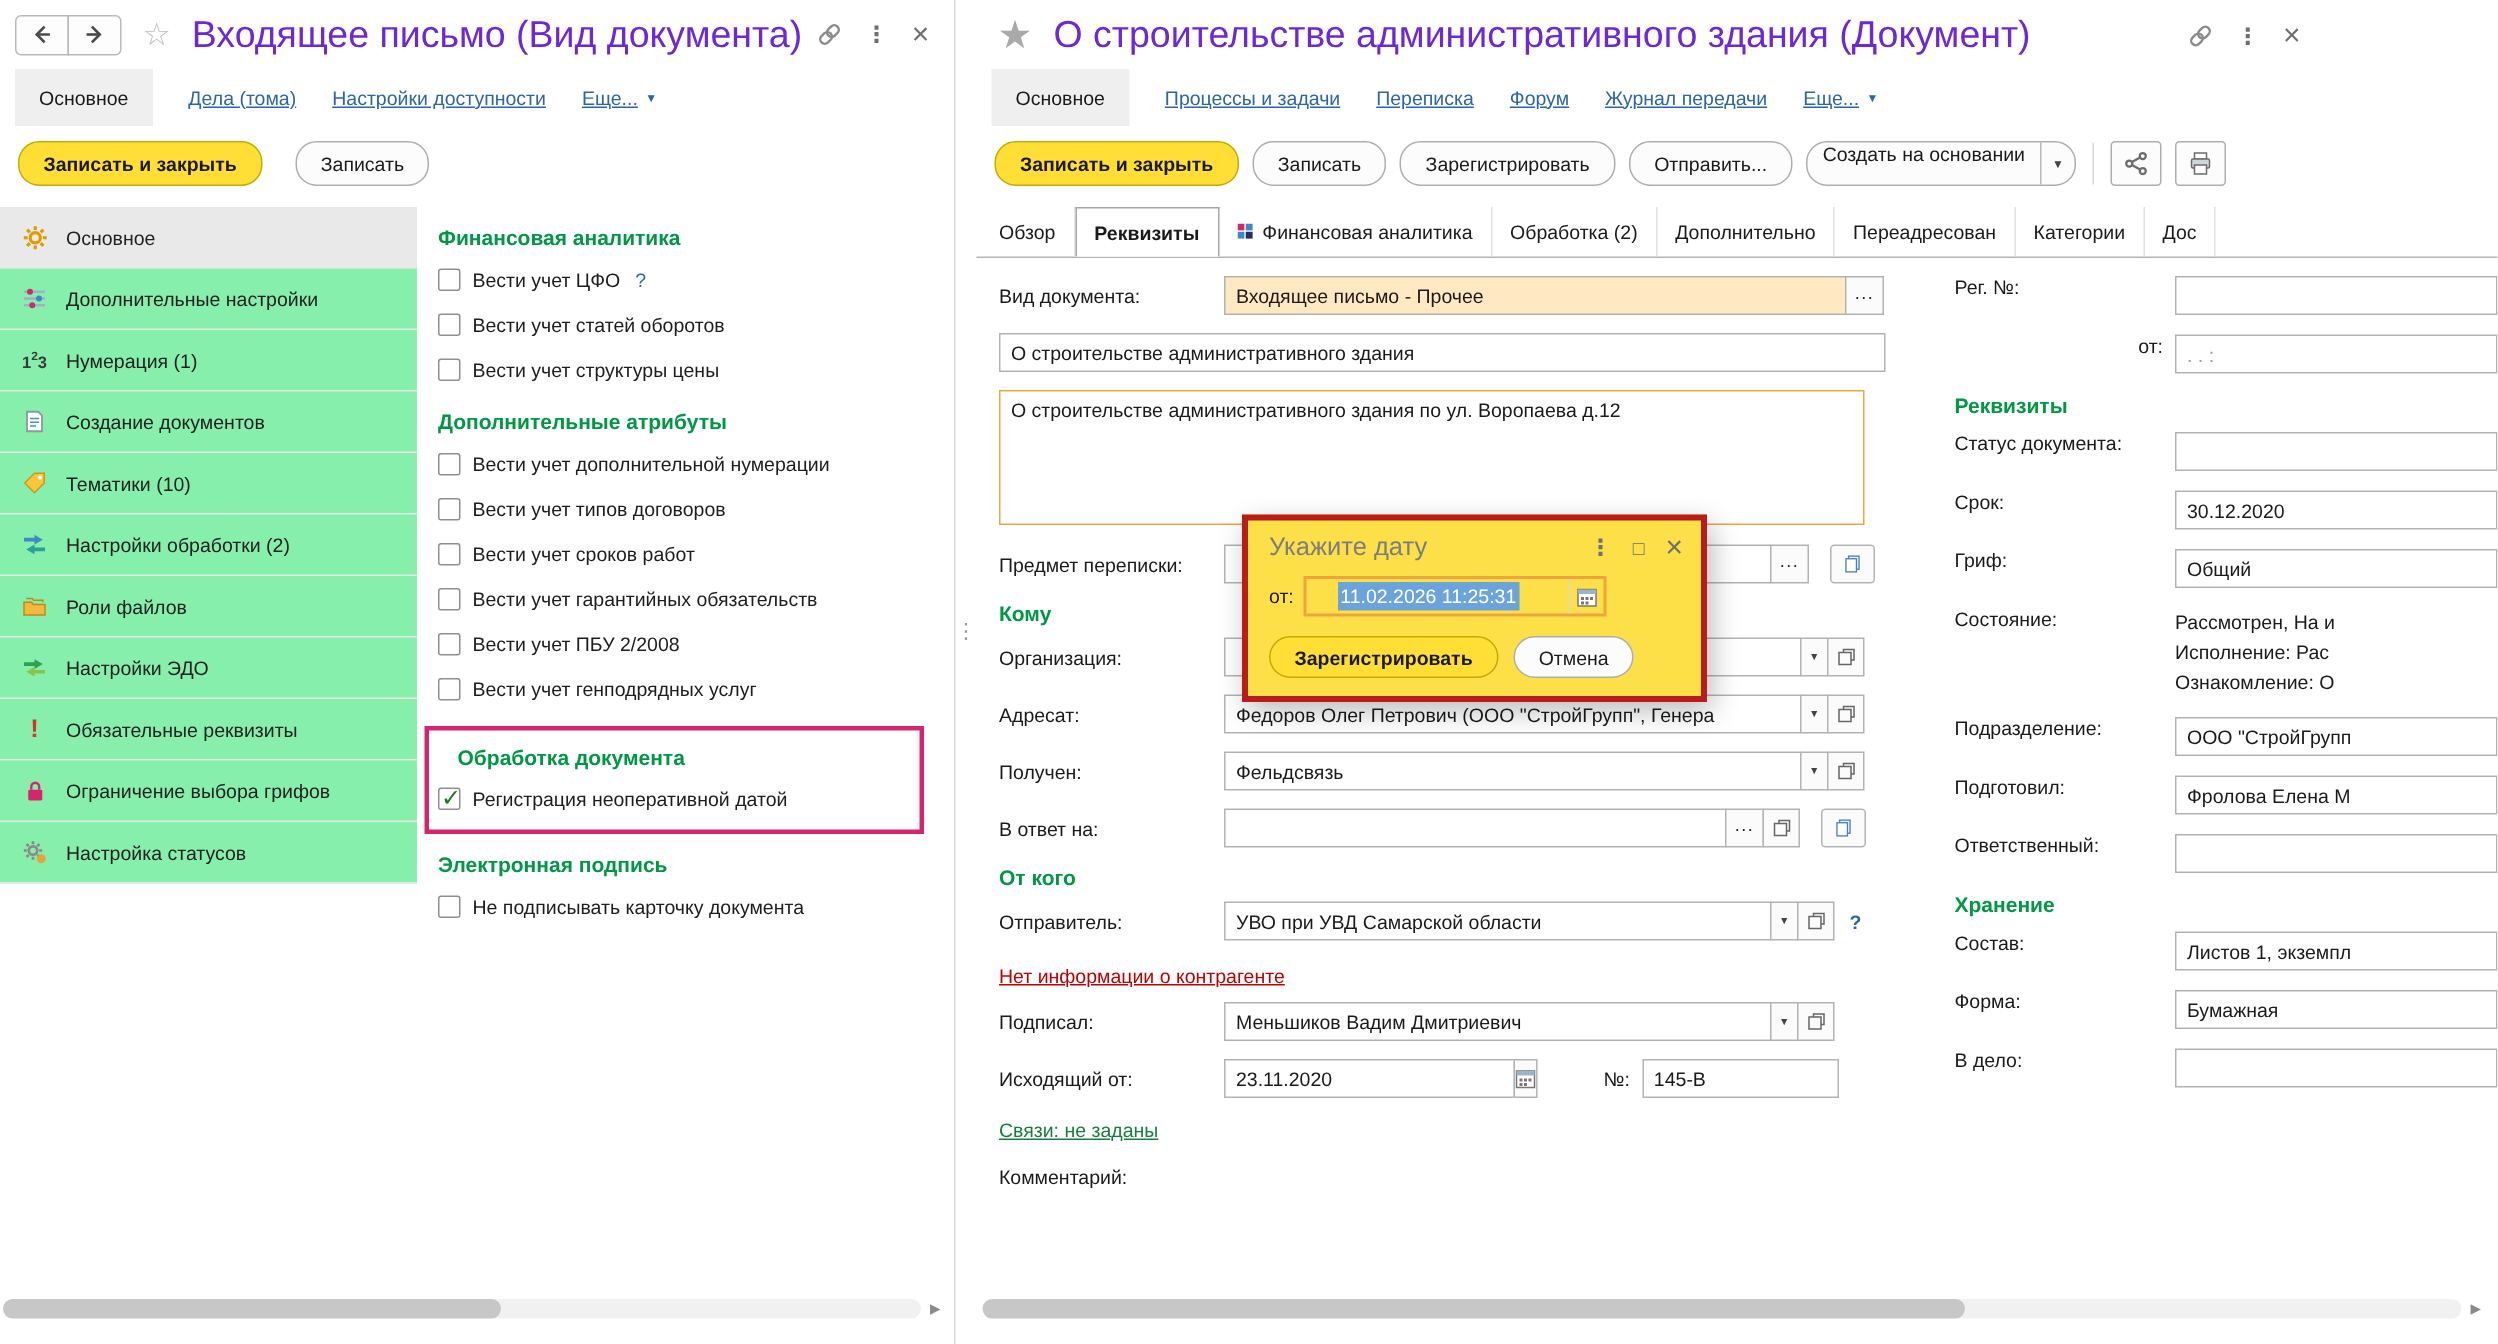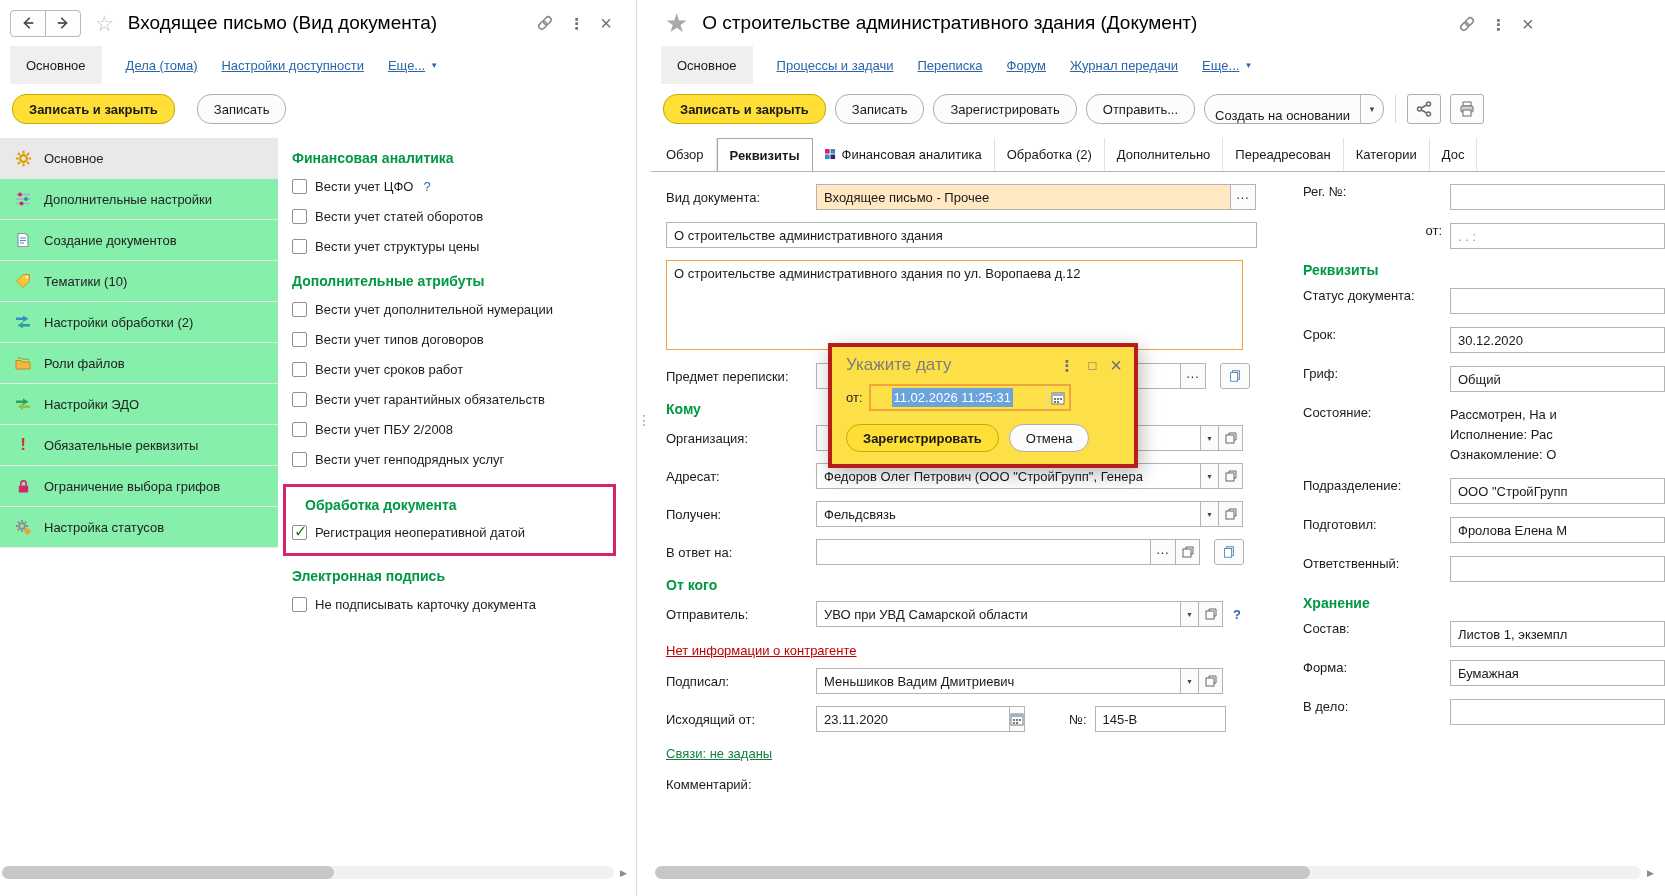--- a/index.html
+++ b/index.html
@@ -9,37 +9,37 @@
 .win{position:absolute;top:0;height:896px;background:#fff}
 .win-left{left:0;width:637px;border-right:1px solid #dcdcdc}
 .win-right{left:651px;width:1014px}
 .whead{height:46px;display:flex;align-items:center;padding:0 10px;gap:10px;position:relative}
 .navgrp{display:flex}
 .navbtn{width:36px;height:27px;background:#fdfdfd;border:1px solid #b9b9b9;display:flex;align-items:center;justify-content:center;cursor:pointer}
 .navbtn:first-child{border-radius:4px 0 0 4px}
 .navbtn:last-child{border-radius:0 4px 4px 0;margin-left:-1px}
 .star{font-size:21px;color:#bdbdbd;line-height:1;cursor:pointer;margin:0 4px}
 .star.filled{font-size:26px;color:#a9a9a9}
-.wtitle{font-size:19px;color:#000000;white-space:nowrap}
+.wtitle{font-size:25px;color:#6d28d9;white-space:nowrap}
 .hicons{display:flex;align-items:center;gap:16px}
 .hic{color:#6f6f6f;cursor:pointer;line-height:1}
 .hic.dots{font-size:15px;font-weight:bold}
 .hic.close{font-size:20px}
 .hic.maxi{font-size:13px}
 .win-left .hicons{margin-left:auto;padding-right:14px}
 .win-right .hicons{position:absolute;left:808px;top:14px}
 .mtabs{height:38px;display:flex;align-items:center;gap:24px;padding-left:10px}
 .mtab{padding:0 16px;height:38px;display:flex;align-items:center;background:#efefef;cursor:pointer}
 .mlink{color:#2b66a8;text-decoration:underline;cursor:pointer;white-space:nowrap}
 .tri{font-size:8px;margin-left:5px;color:#2b66a8;display:inline-block;vertical-align:2px;text-decoration:none}
 .tbar{display:flex;align-items:center;gap:22px;padding:10px 12px 14px}
 .win-right .tbar{gap:9px}
 .btn{height:30px;padding:0 16px;background:#fcfcfc;border:1px solid #aeaeae;border-radius:14px;font-family:inherit;font-size:13px;cursor:pointer;white-space:nowrap;color:#1a1a1a}
 .btn.yellow{background:#ffdf36;border-color:#c4ab00;font-weight:bold}
-.btn.split{display:flex;align-items:flex-end;padding:0}
+.btn.split{display:flex;align-items:flex-start;padding:0}
 .btn.split .sl{padding:0 10px}
 .btn.split .sc{border-left:1px solid #b9b9b9;align-self:stretch;display:flex;align-items:center;padding:0 7px;font-size:8px;color:#444}
 .vsep{width:1px;height:28px;background:#d6d6d6;margin:0 2px}
 .icobtn{width:34px;height:30px;background:#fcfcfc;border:1px solid #aeaeae;border-radius:3px;display:flex;align-items:center;justify-content:center;cursor:pointer}
 
 .lbody{position:absolute;top:138px;bottom:36px;left:0;right:0;display:flex;overflow:hidden}
 .sbar{width:278px;flex:none}
 .sbi{height:41px;display:flex;align-items:center;gap:11px;padding:0 8px 0 13px;background:#86efac;border-bottom:1px solid #e7e7e7;cursor:pointer;color:#222}
 .sbi:first-child{border-top:1px solid #e7e7e7}
 .sbi.sel{background:#e9e9e9}
@@ -172,20 +172,26 @@
             <svg width="16" height="16" viewBox="0 0 16 16">
               <g stroke="#9fb2c4" stroke-width="1.6">
                 <path d="M1 3.5h14M1 8h14M1 12.5h14"></path>
               </g>
               <circle cx="5" cy="3.5" r="2" fill="#d6246e"></circle>
               <circle cx="11" cy="8" r="2" fill="#3f88c5"></circle>
               <circle cx="6.5" cy="12.5" r="2" fill="#d6246e"></circle>
             </svg>
           </span>
           <span>Дополнительные настройки</span>
+        </div>
+      <div class="sbi">
+          <span class="sbic">
+            <span class="icnum">1<i>2</i>3</span>
+          </span>
+          <span>Нумерация (1)</span>
         </div>
       <div class="sbi">
           <span class="sbic">
             <svg width="16" height="16" viewBox="0 0 16 16">
               <path d="M3 1.5h7.5l2.5 2.5v10.5H3z" fill="#fefefe" stroke="#8a99a5" stroke-width="1.2"></path>
               <path d="M5 6h6M5 8.5h6M5 11h4" stroke="#4a90c4" stroke-width="1.1"></path>
             </svg>
           </span>
           <span>Создание документов</span>
         </div>

